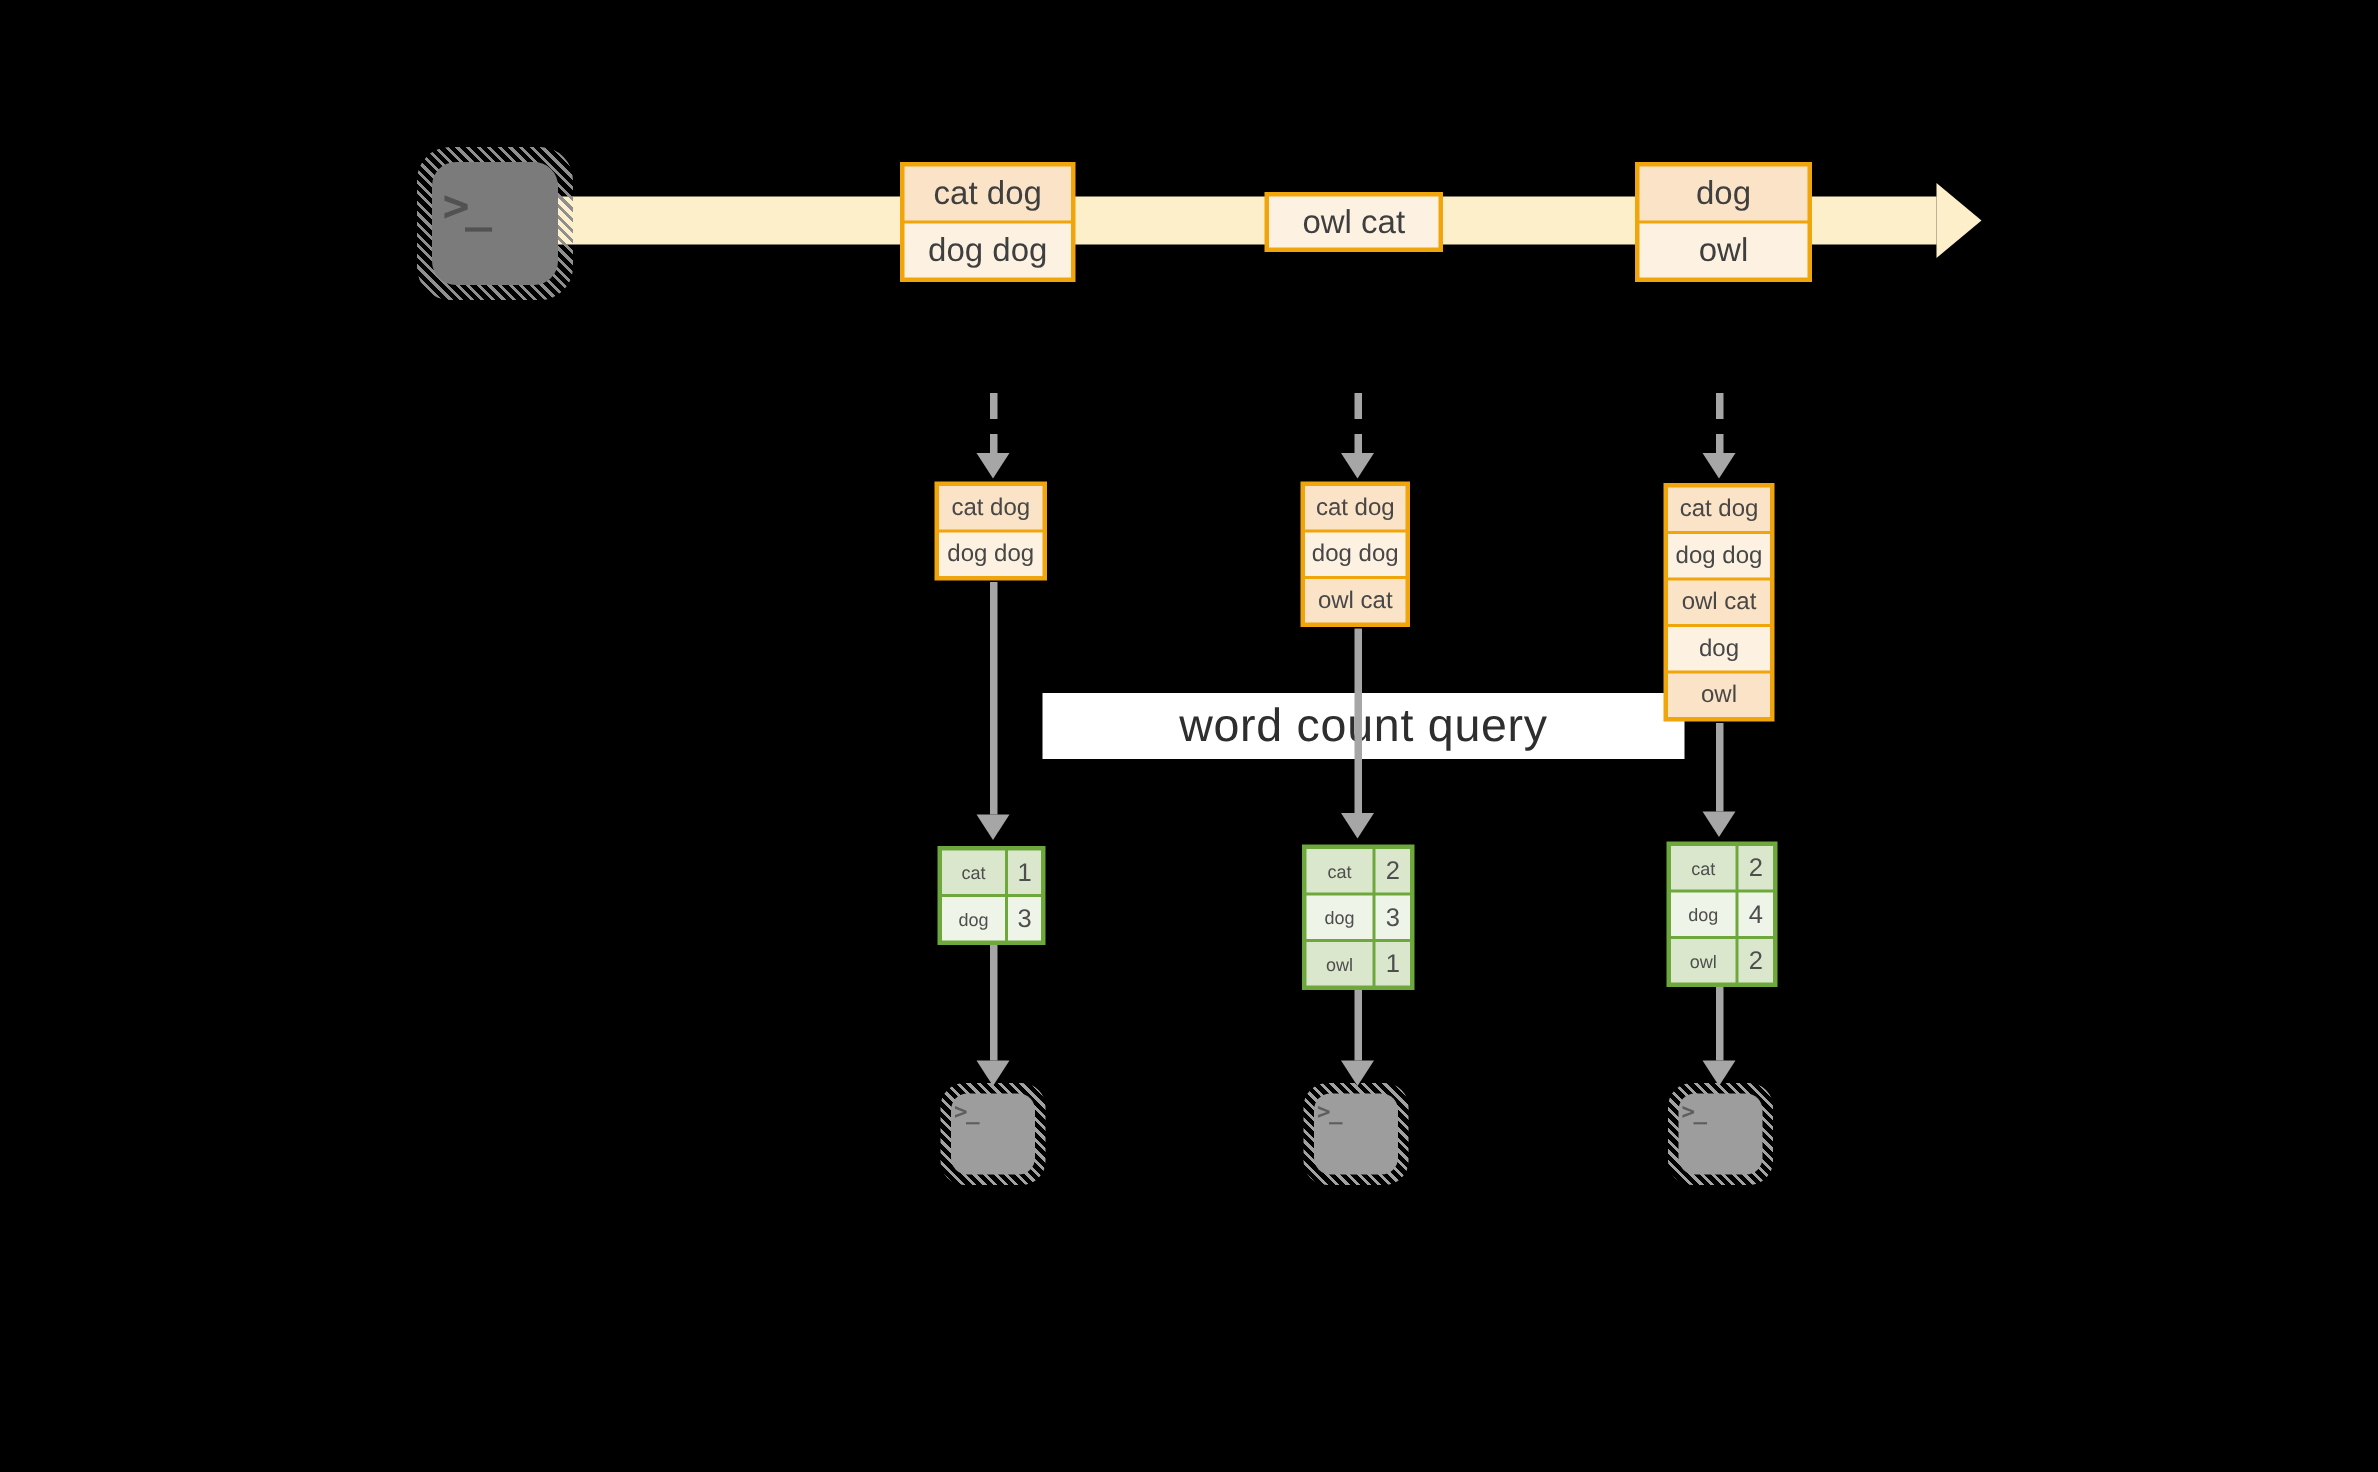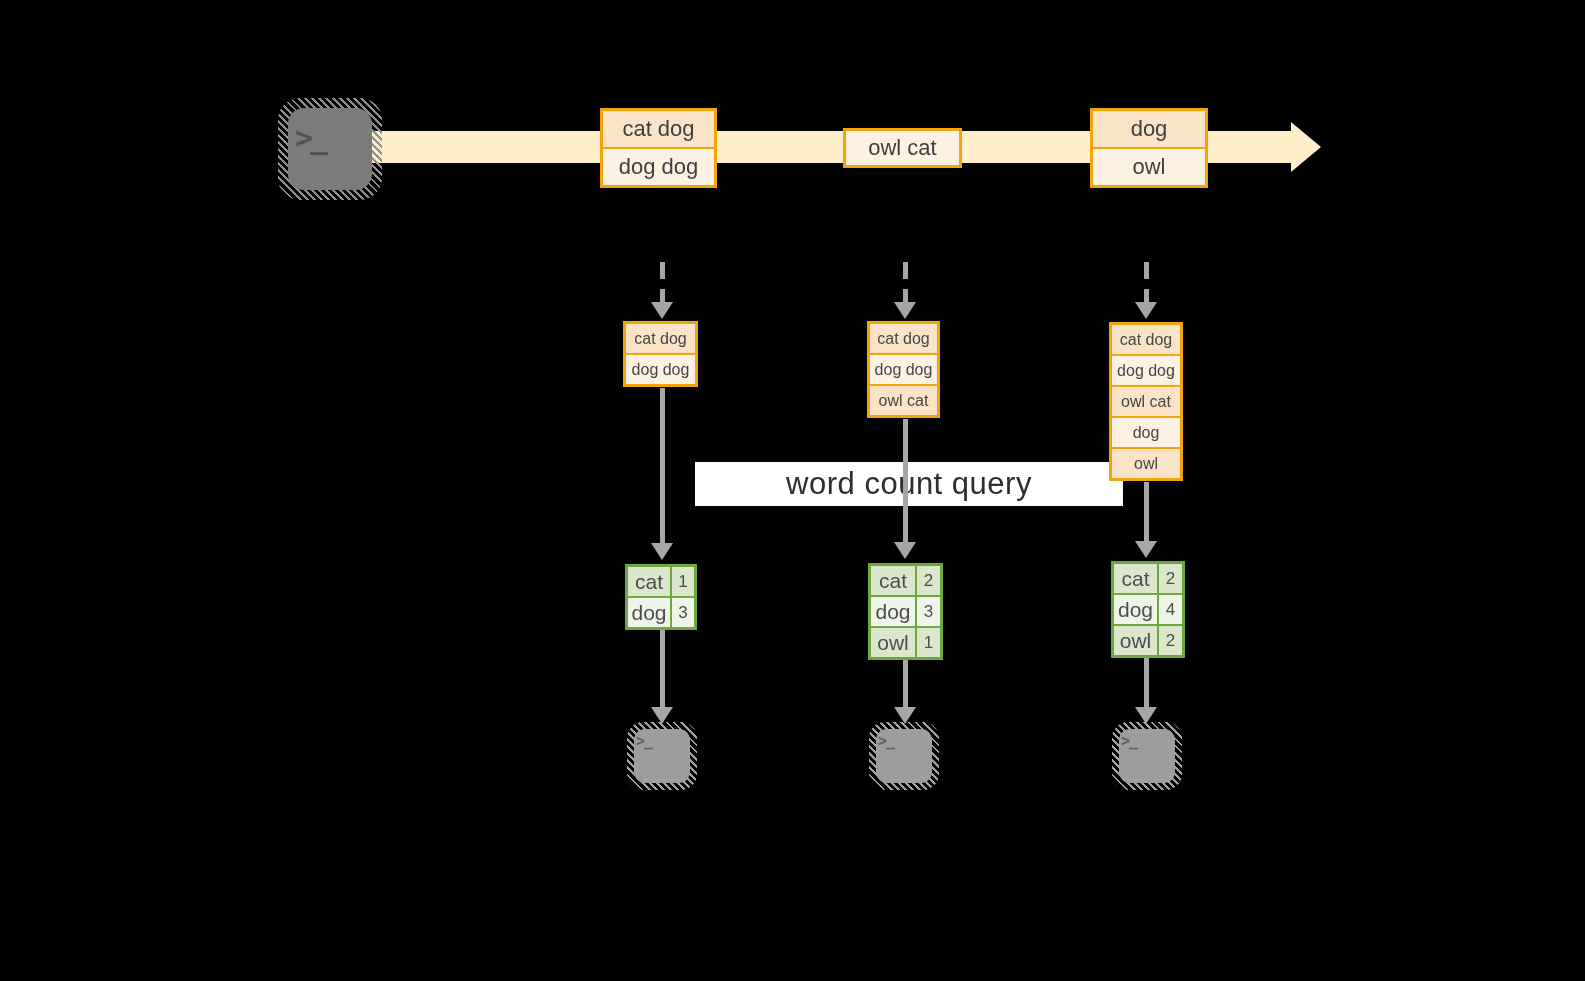--- a/index.html
+++ b/index.html
@@ -65,21 +65,21 @@
   .vdash{position:absolute;width:5px;z-index:5;
     background:repeating-linear-gradient(to bottom,#a6a6a6 0 17px,transparent 17px 27px);}
   .ahead{position:absolute;width:0;height:0;z-index:5;
     border-left:11px solid transparent;border-right:11px solid transparent;border-top:17px solid #a6a6a6;}
   
   .gtable{
     position:absolute;display:flex;flex-direction:column;gap:2px;
     background:#6ea83c;padding:3px;box-sizing:border-box;z-index:6;
   }
   .grow{display:flex;gap:2px;height:29px;}
-  .gword{flex:1;display:flex;align-items:center;justify-content:center;font-size:21px;color:#4e4e4e;}
+  .gword{flex:1;display:flex;align-items:center;justify-content:center;font-size:12px;color:#4e4e4e;}
   .gval{width:23px;display:flex;align-items:center;justify-content:center;font-size:17px;color:#4e4e4e;}
   .g1 .gword,.g1 .gval{background:#dbe7cc;}
   .g2 .gword,.g2 .gval{background:#eef4e7;}
   .table-1{left:625px;top:564px;width:72px;}
   .table-1 .gval{width:22px;}
   .table-2{left:868px;top:563px;width:75px;}
   .table-3{left:1111px;top:561px;width:74px;}
 </style>
 </head>
 <body>

